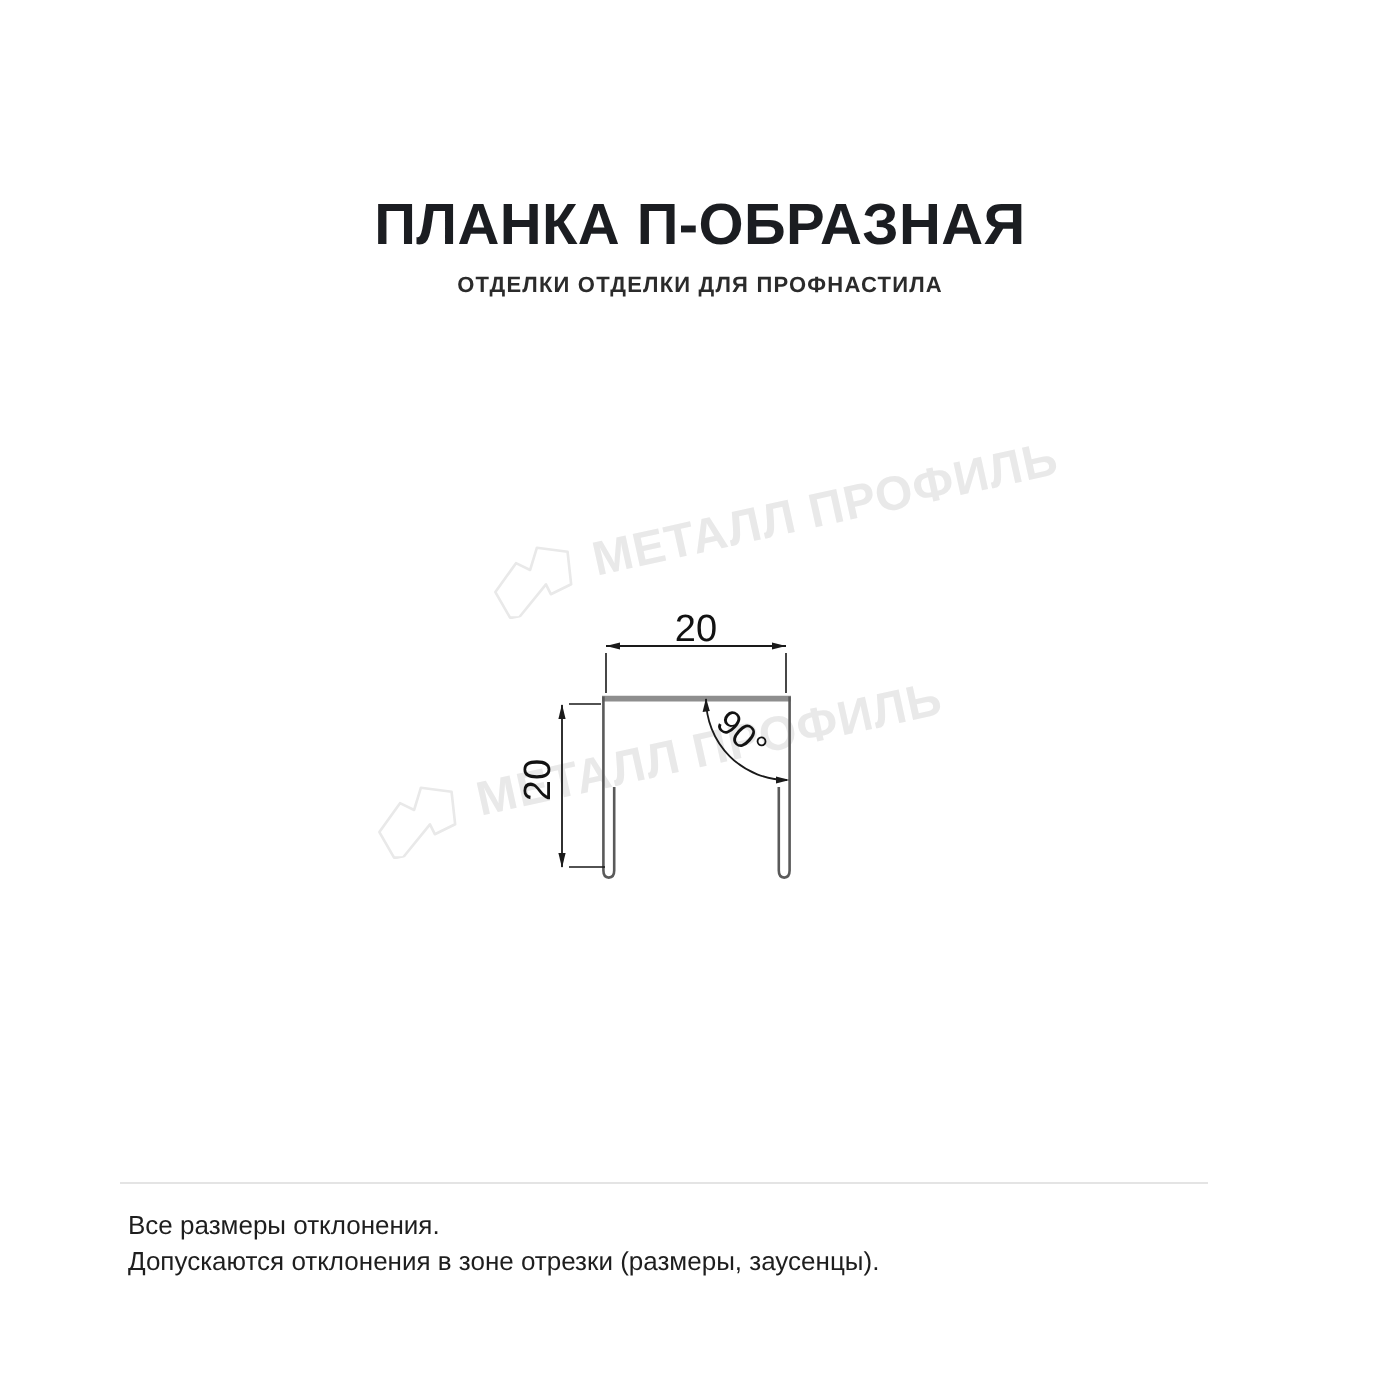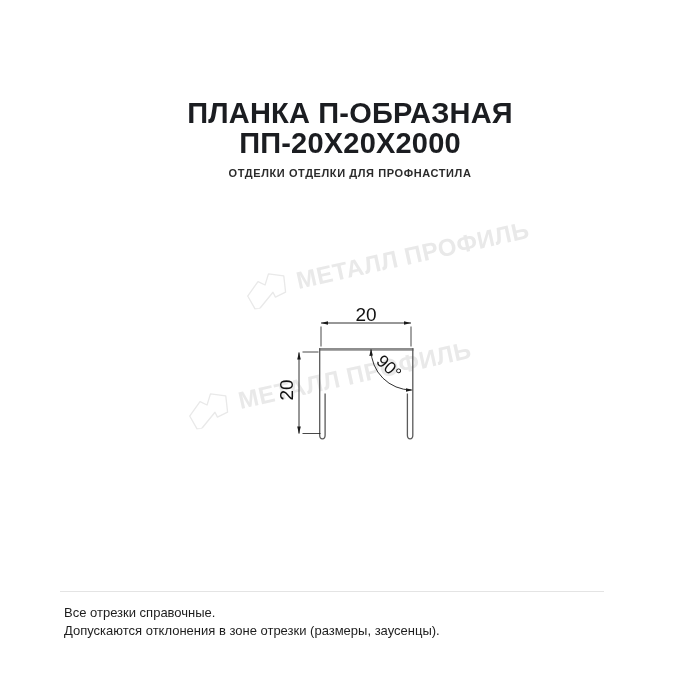--- a/index.html
+++ b/index.html
@@ -20,35 +20,34 @@
     position:absolute;display:flex;align-items:center;gap:9px;
     transform:rotate(-12.5deg);transform-origin:left top;pointer-events:none;
   }
   .wm svg{display:block;}
   .wm .wm-text{
     font-weight:700;font-size:24px;letter-spacing:.5px;color:#e9e9e9;white-space:nowrap;
   }
   .wm-upper{left:241px;top:274px;}
   .wm-lower{left:183px;top:394px;}
   
-  .drawing{position:absolute;left:271px;top:300px;width:190px;height:150px;}
+  .drawing{position:absolute;left:253px;top:300px;width:190px;height:150px;}
   .drawing svg{display:block;}
   .drawing text{font-family:"Liberation Sans",sans-serif;fill:#121212;}
   
   .rule{position:absolute;left:60px;top:591px;width:580px;height:1px;background:#e4e4e4;}
   .foot{position:absolute;left:64px;top:604px;font-size:13px;line-height:17.5px;color:#1e1e1e;}
 </style>
 </head>
 <body>
 
 <div class="page">
 
   <div class="hdr">
     <div class="t1">ПЛАНКА П-ОБРАЗНАЯ</div>
-    <div class="t2">ПП-20Х20Х2000</div>
     <div class="sub">ОТДЕЛКИ ОТДЕЛКИ ДЛЯ ПРОФНАСТИЛА</div>
   </div>
 
   <div class="wm wm-upper">
     <svg width="44" height="38" viewBox="0 0 100 86">
       <polygon points="14,84 4,52 34,25 48,36 61,13 94,25 90,62 65,68 62,56 24,86" fill="none" stroke="#e9e9e9" stroke-width="3" stroke-linejoin="round"></polygon>
     </svg>
     <span class="wm-text">МЕТАЛЛ ПРОФИЛЬ</span>
   </div>
 
@@ -88,17 +87,17 @@
         <path d="M100,49.5 A40.5,40.5 0 0 0 140.5,90" stroke="#1a1a1a" stroke-width="0.9" fill="none"></path>
         <polygon points="100,49 98.3,56 101.9,55.5" fill="#1a1a1a"></polygon>
         <polygon points="141.8,90 135,88.2 135,91.8" fill="#1a1a1a"></polygon>
         <text transform="translate(118,67) rotate(42)" x="0" y="6" text-anchor="middle" font-size="17.5">90°</text>
       </g>
     </svg>
   </div>
 
   <div class="rule"></div>
   <div class="foot">
-    <div>Все отрезки справочные.</div>
+    <div>Все размеры отклонения.</div>
     <div>Допускаются отклонения в зоне отрезки (размеры, заусенцы).</div>
   </div>
 
 </div>
 
 </body></html>

